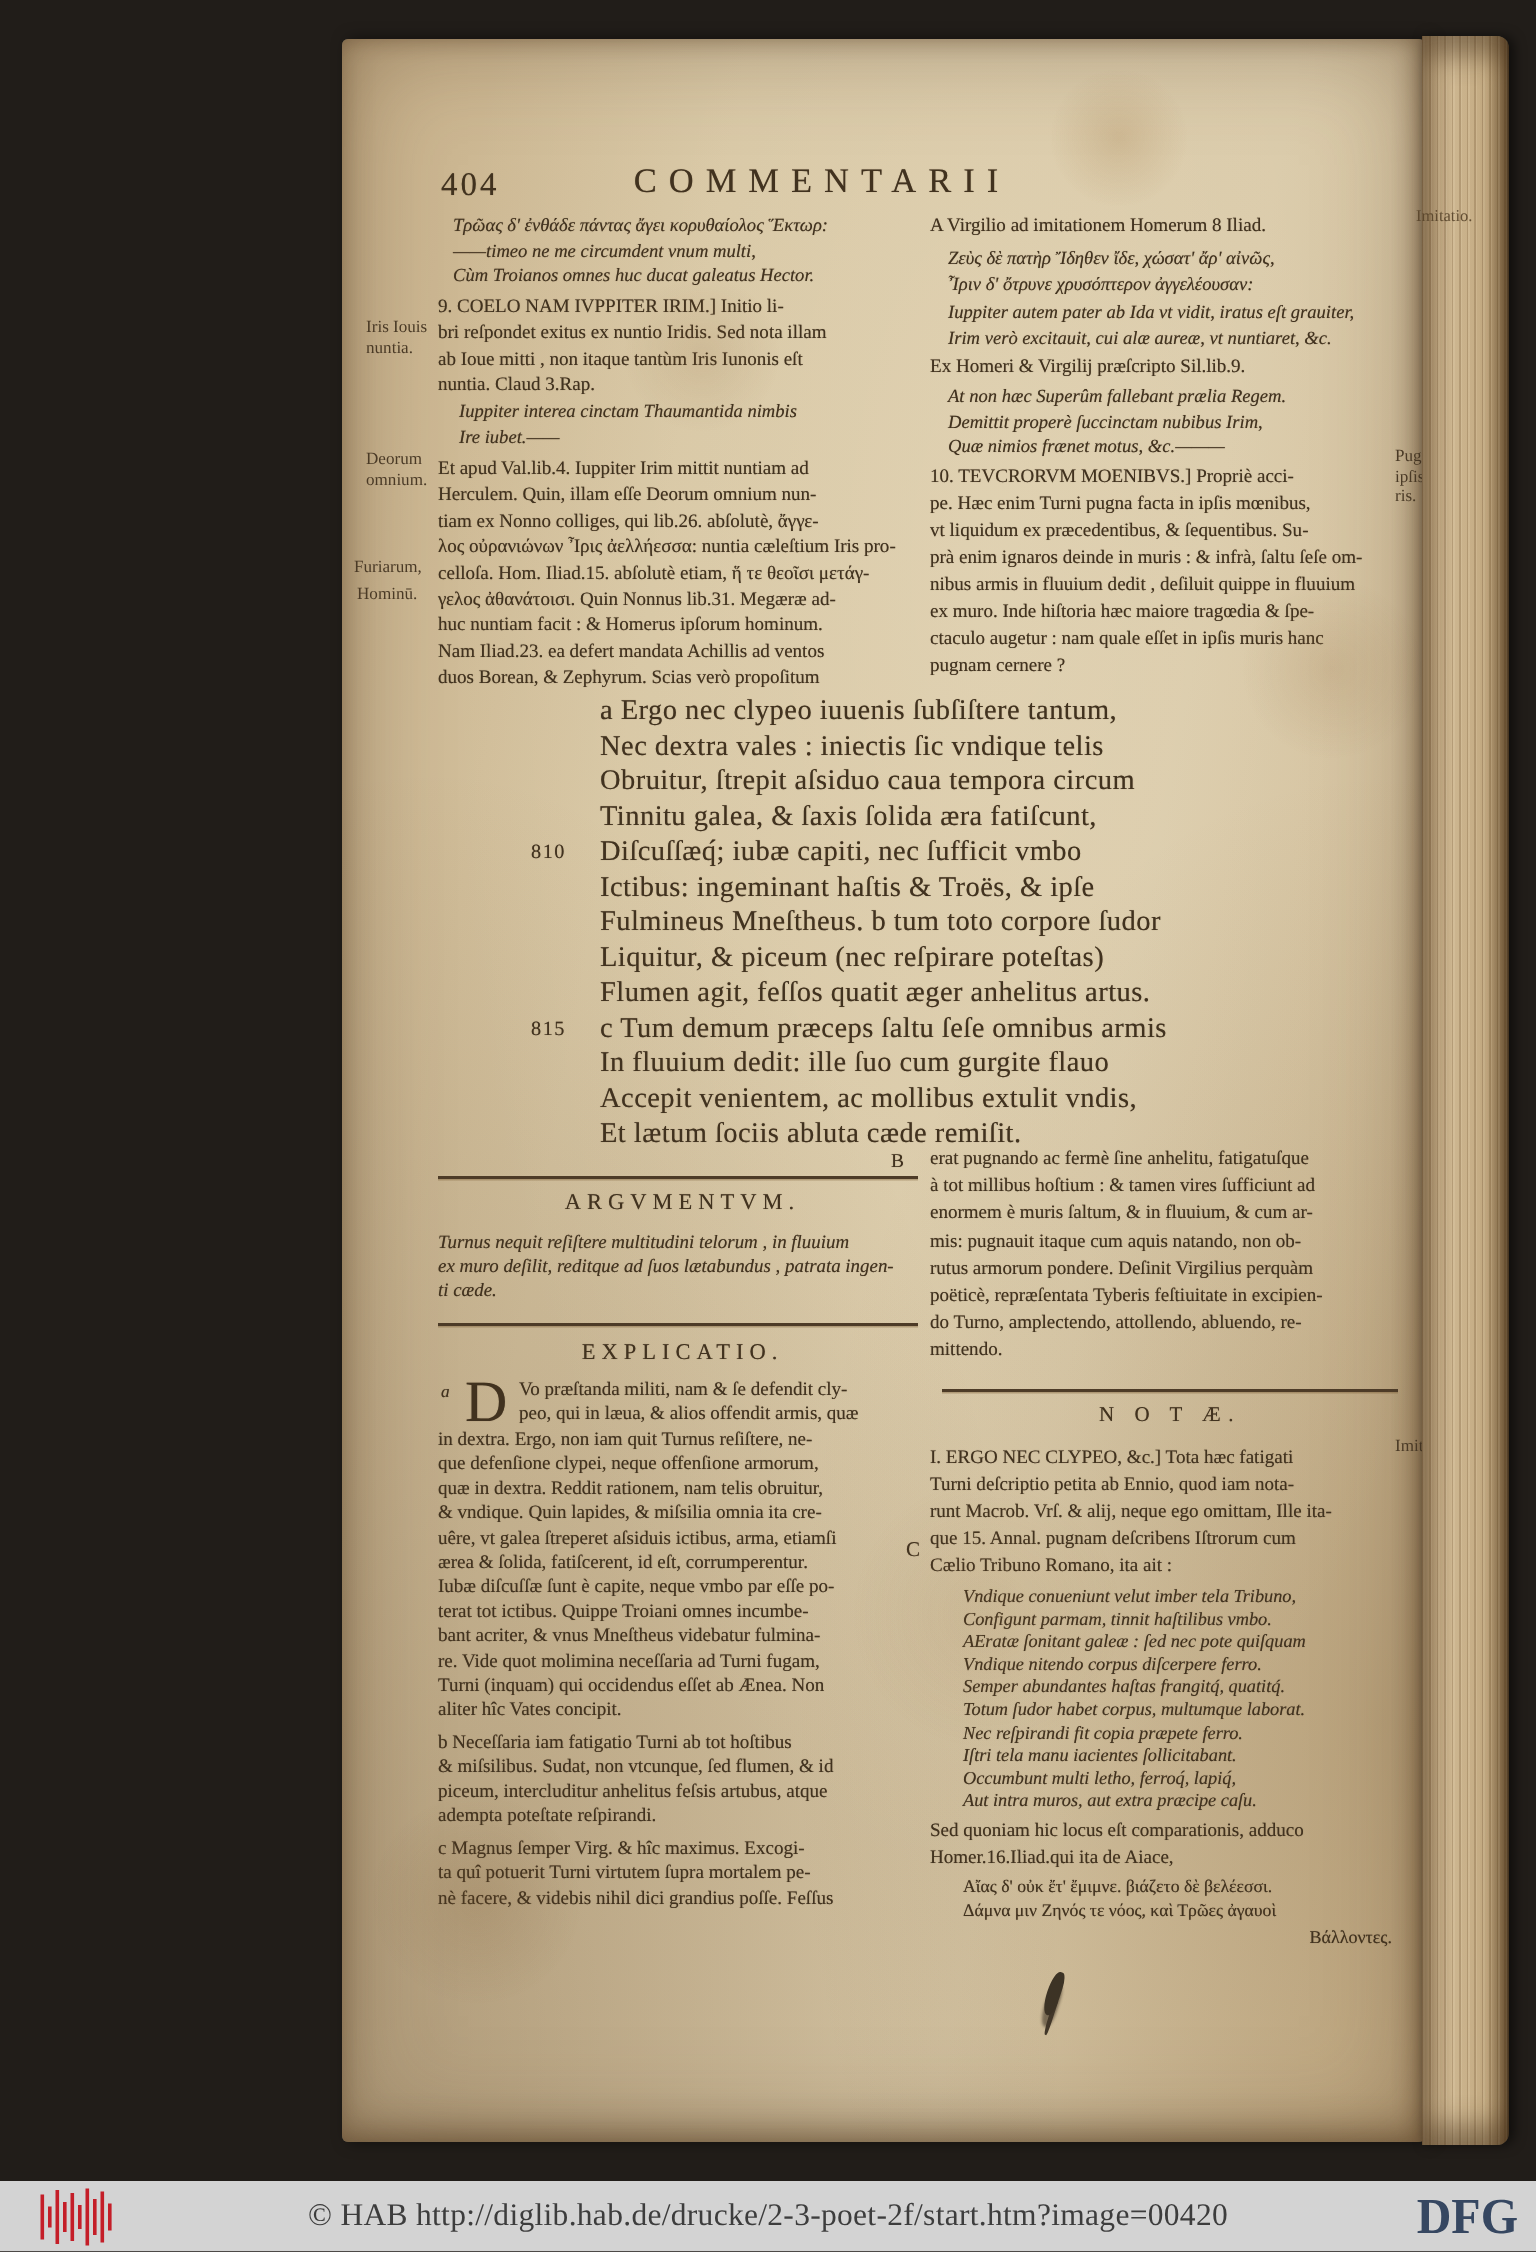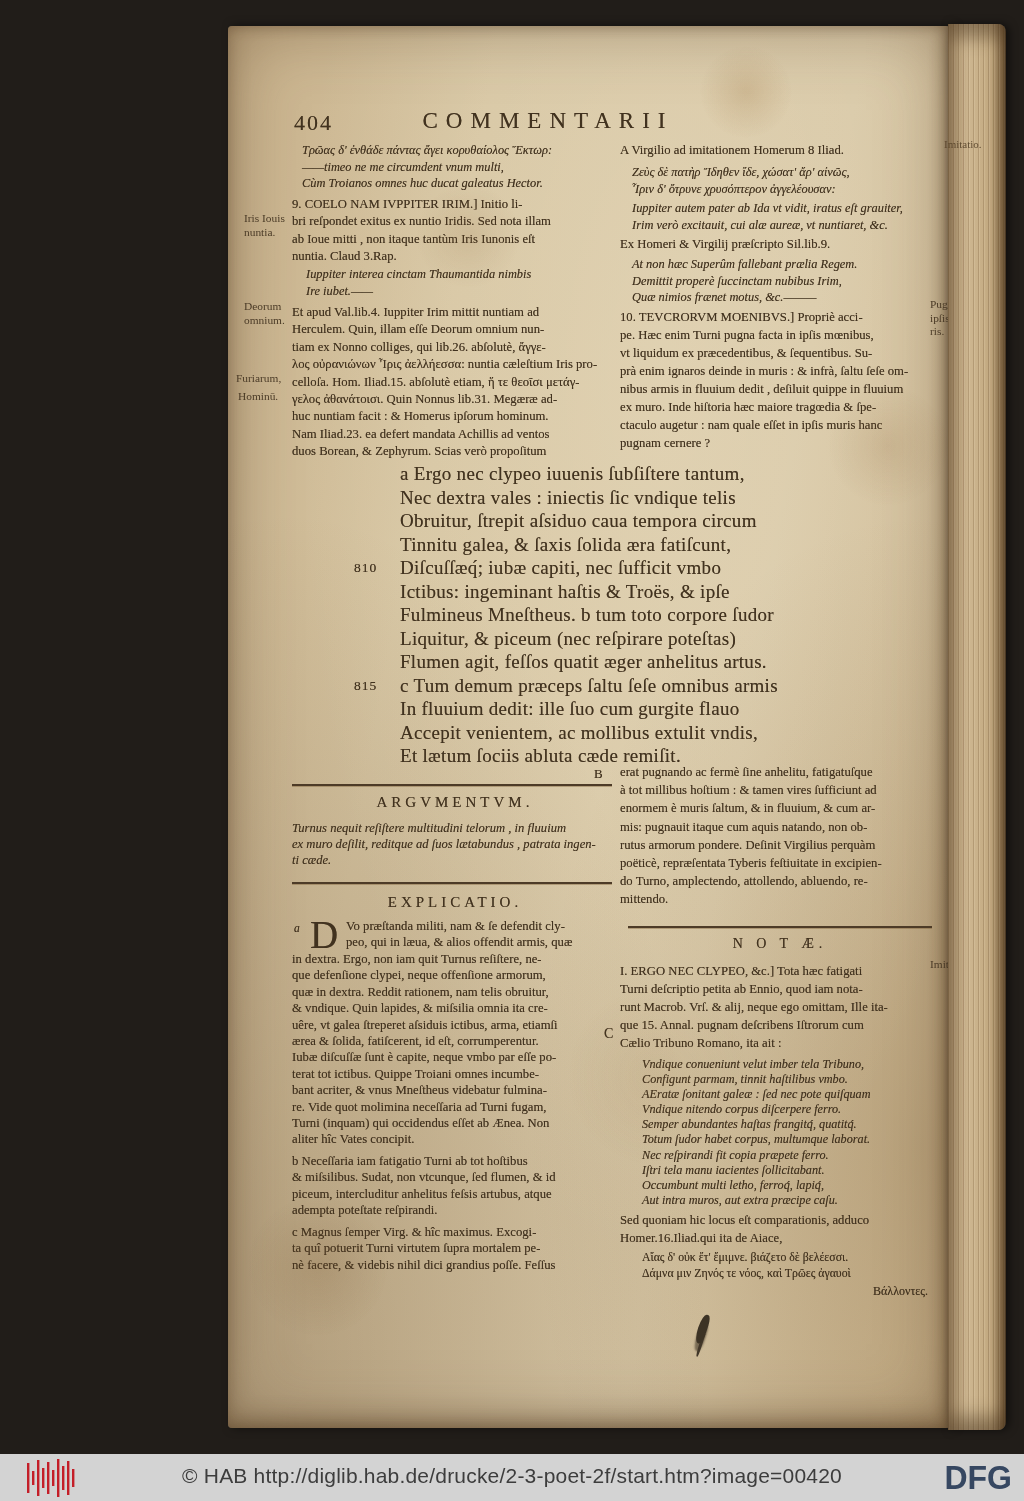--- a/index.html
+++ b/index.html
@@ -72,21 +72,21 @@
     background:#241c12;border-radius:60% 40% 50% 60%;transform:rotate(18deg);
     box-shadow:3px 16px 0 -3px #2a2116, 1px 8px 2px rgba(40,30,18,.6);opacity:.85;
   }
 
   .ghost-top-note{position:absolute;left:944px;top:138px;width:70px;font-size:11px;color:rgba(88,68,42,.9);}
 
   
   .footer{
     position:absolute;left:0;top:1454px;width:1024px;height:47px;
     background:#d3d3d3;
-    font-family:Liberation Sans, sans-serif;
+    font-family:Liberation Serif, serif;
   }
   .footer-copy{
     position:absolute;left:0;right:0;top:10px;text-align:center;
     font-size:21px;color:#3d3d3d;letter-spacing:0.2px;
   }
   .hab-logo{position:absolute;left:26px;top:4px;}
   .dfg{
     position:absolute;right:12px;top:5px;
     font-size:32px;font-weight:800;color:#364761;letter-spacing:0px;
     transform:scaleY(1.05);

